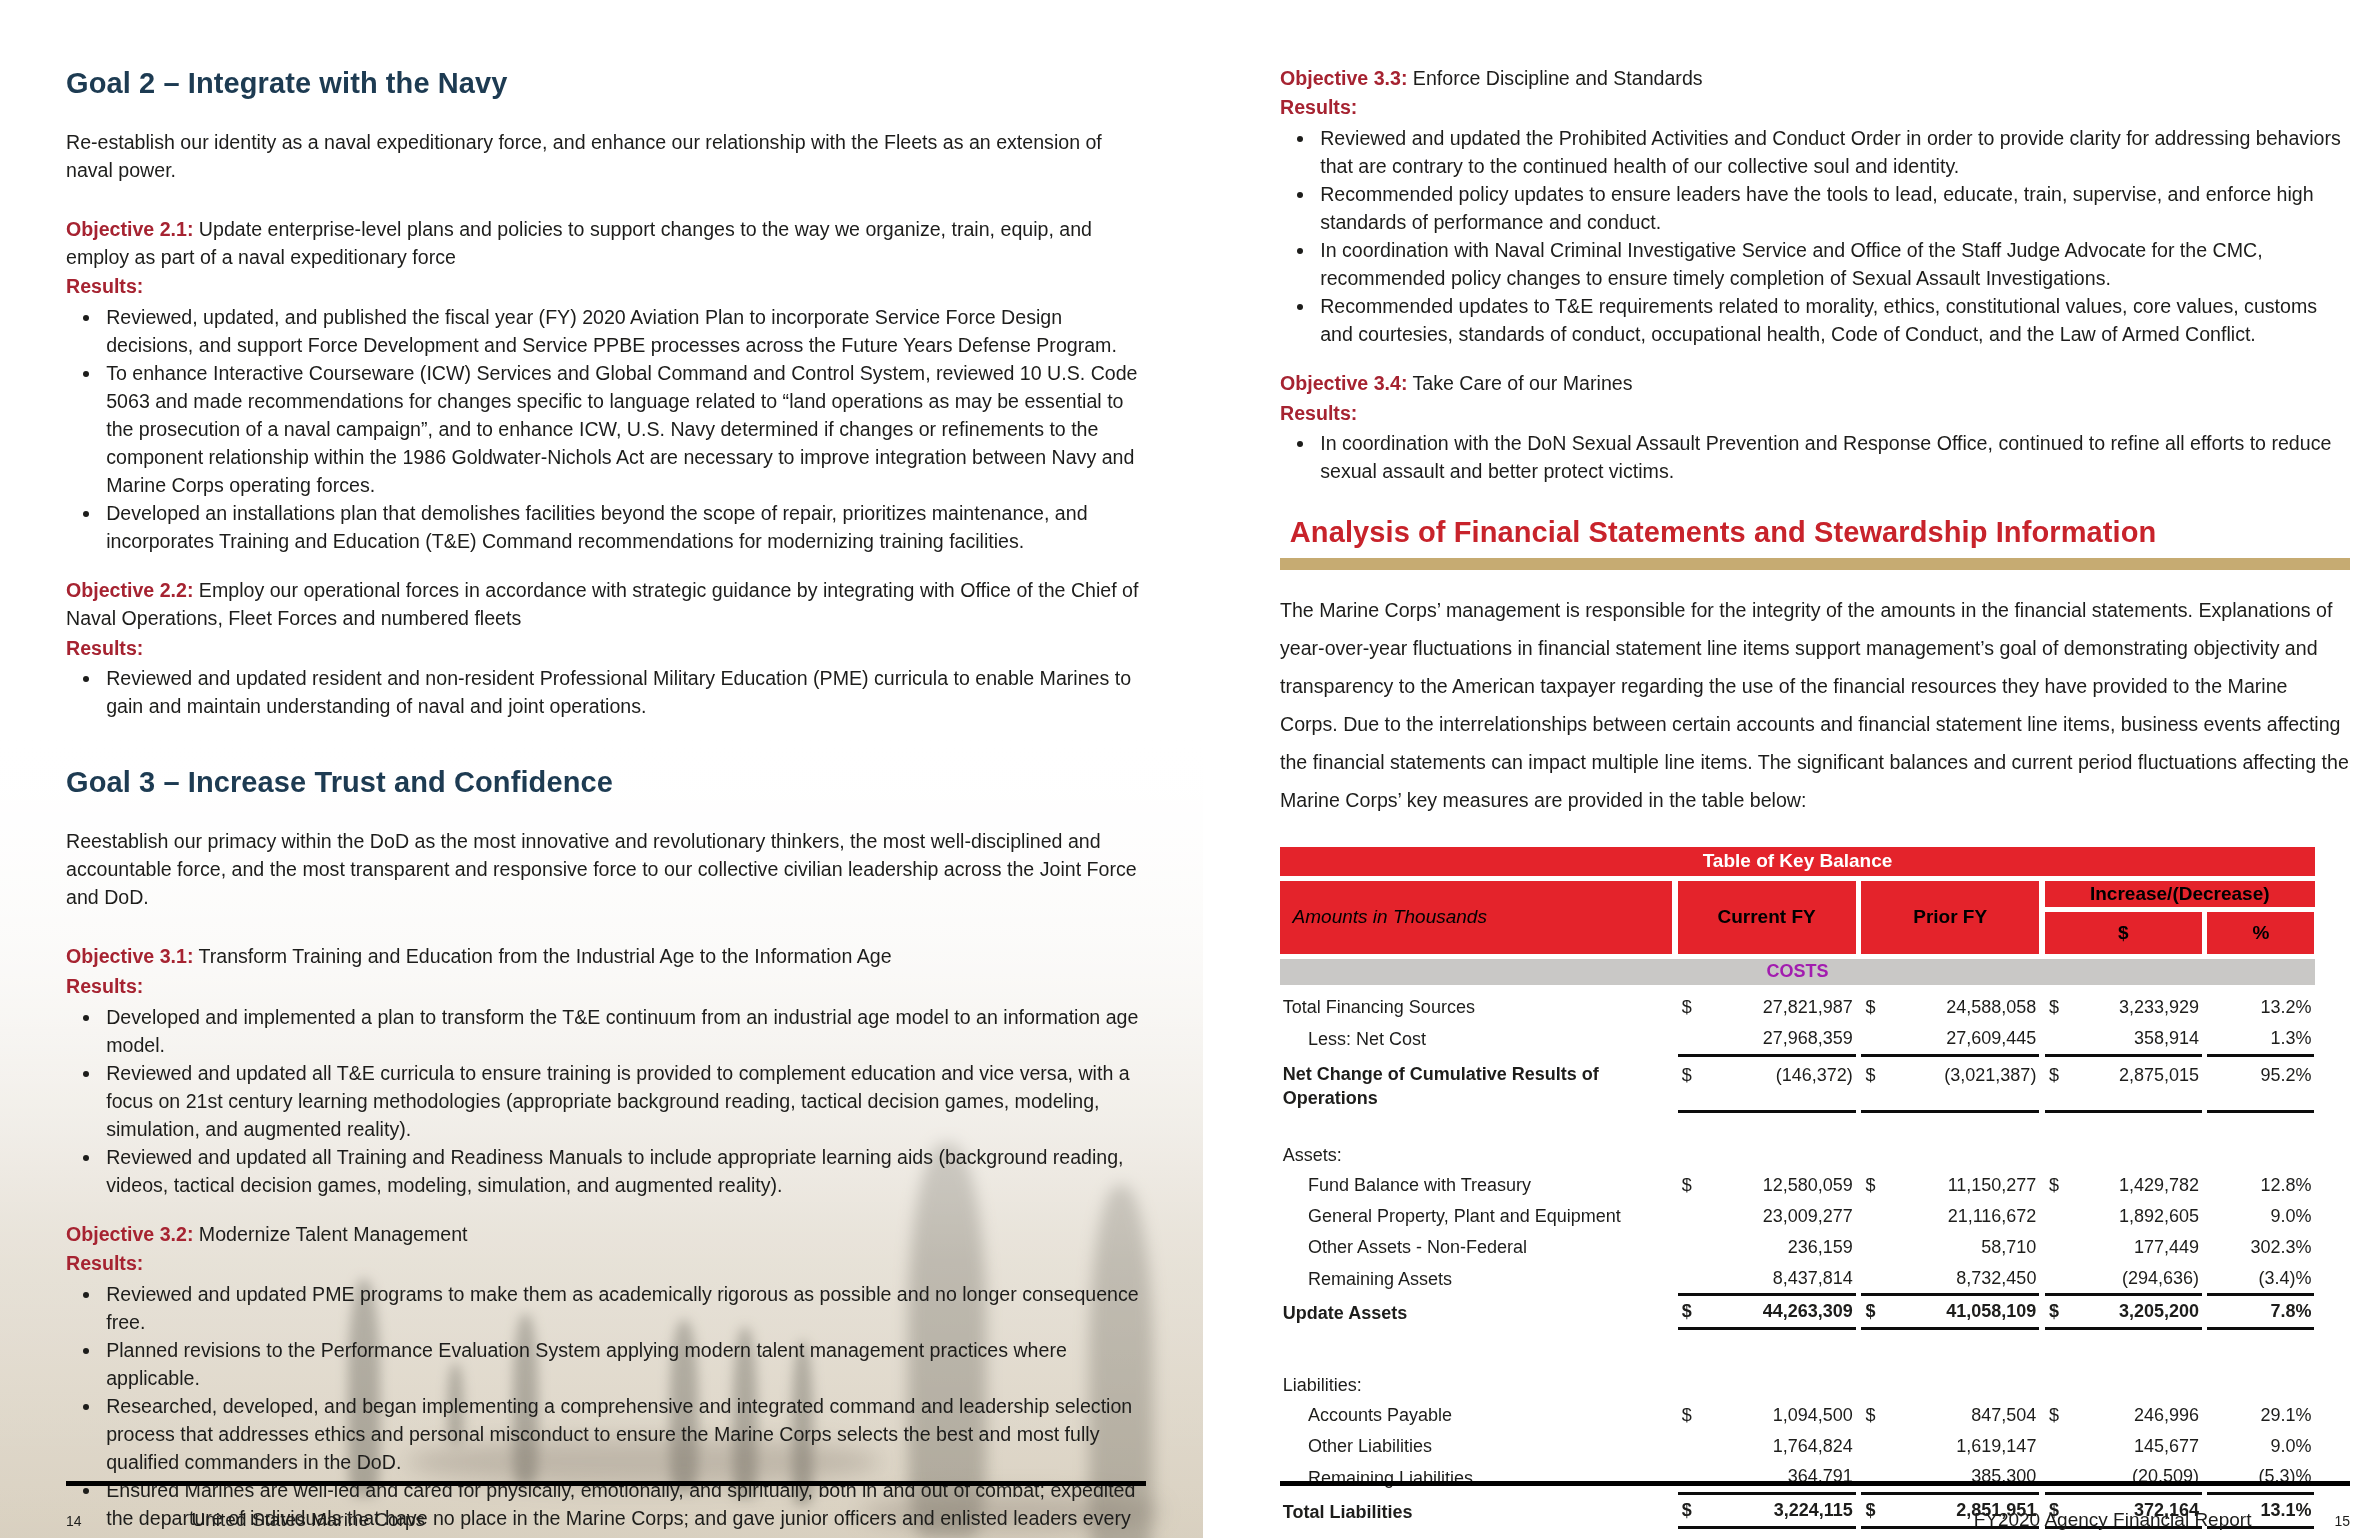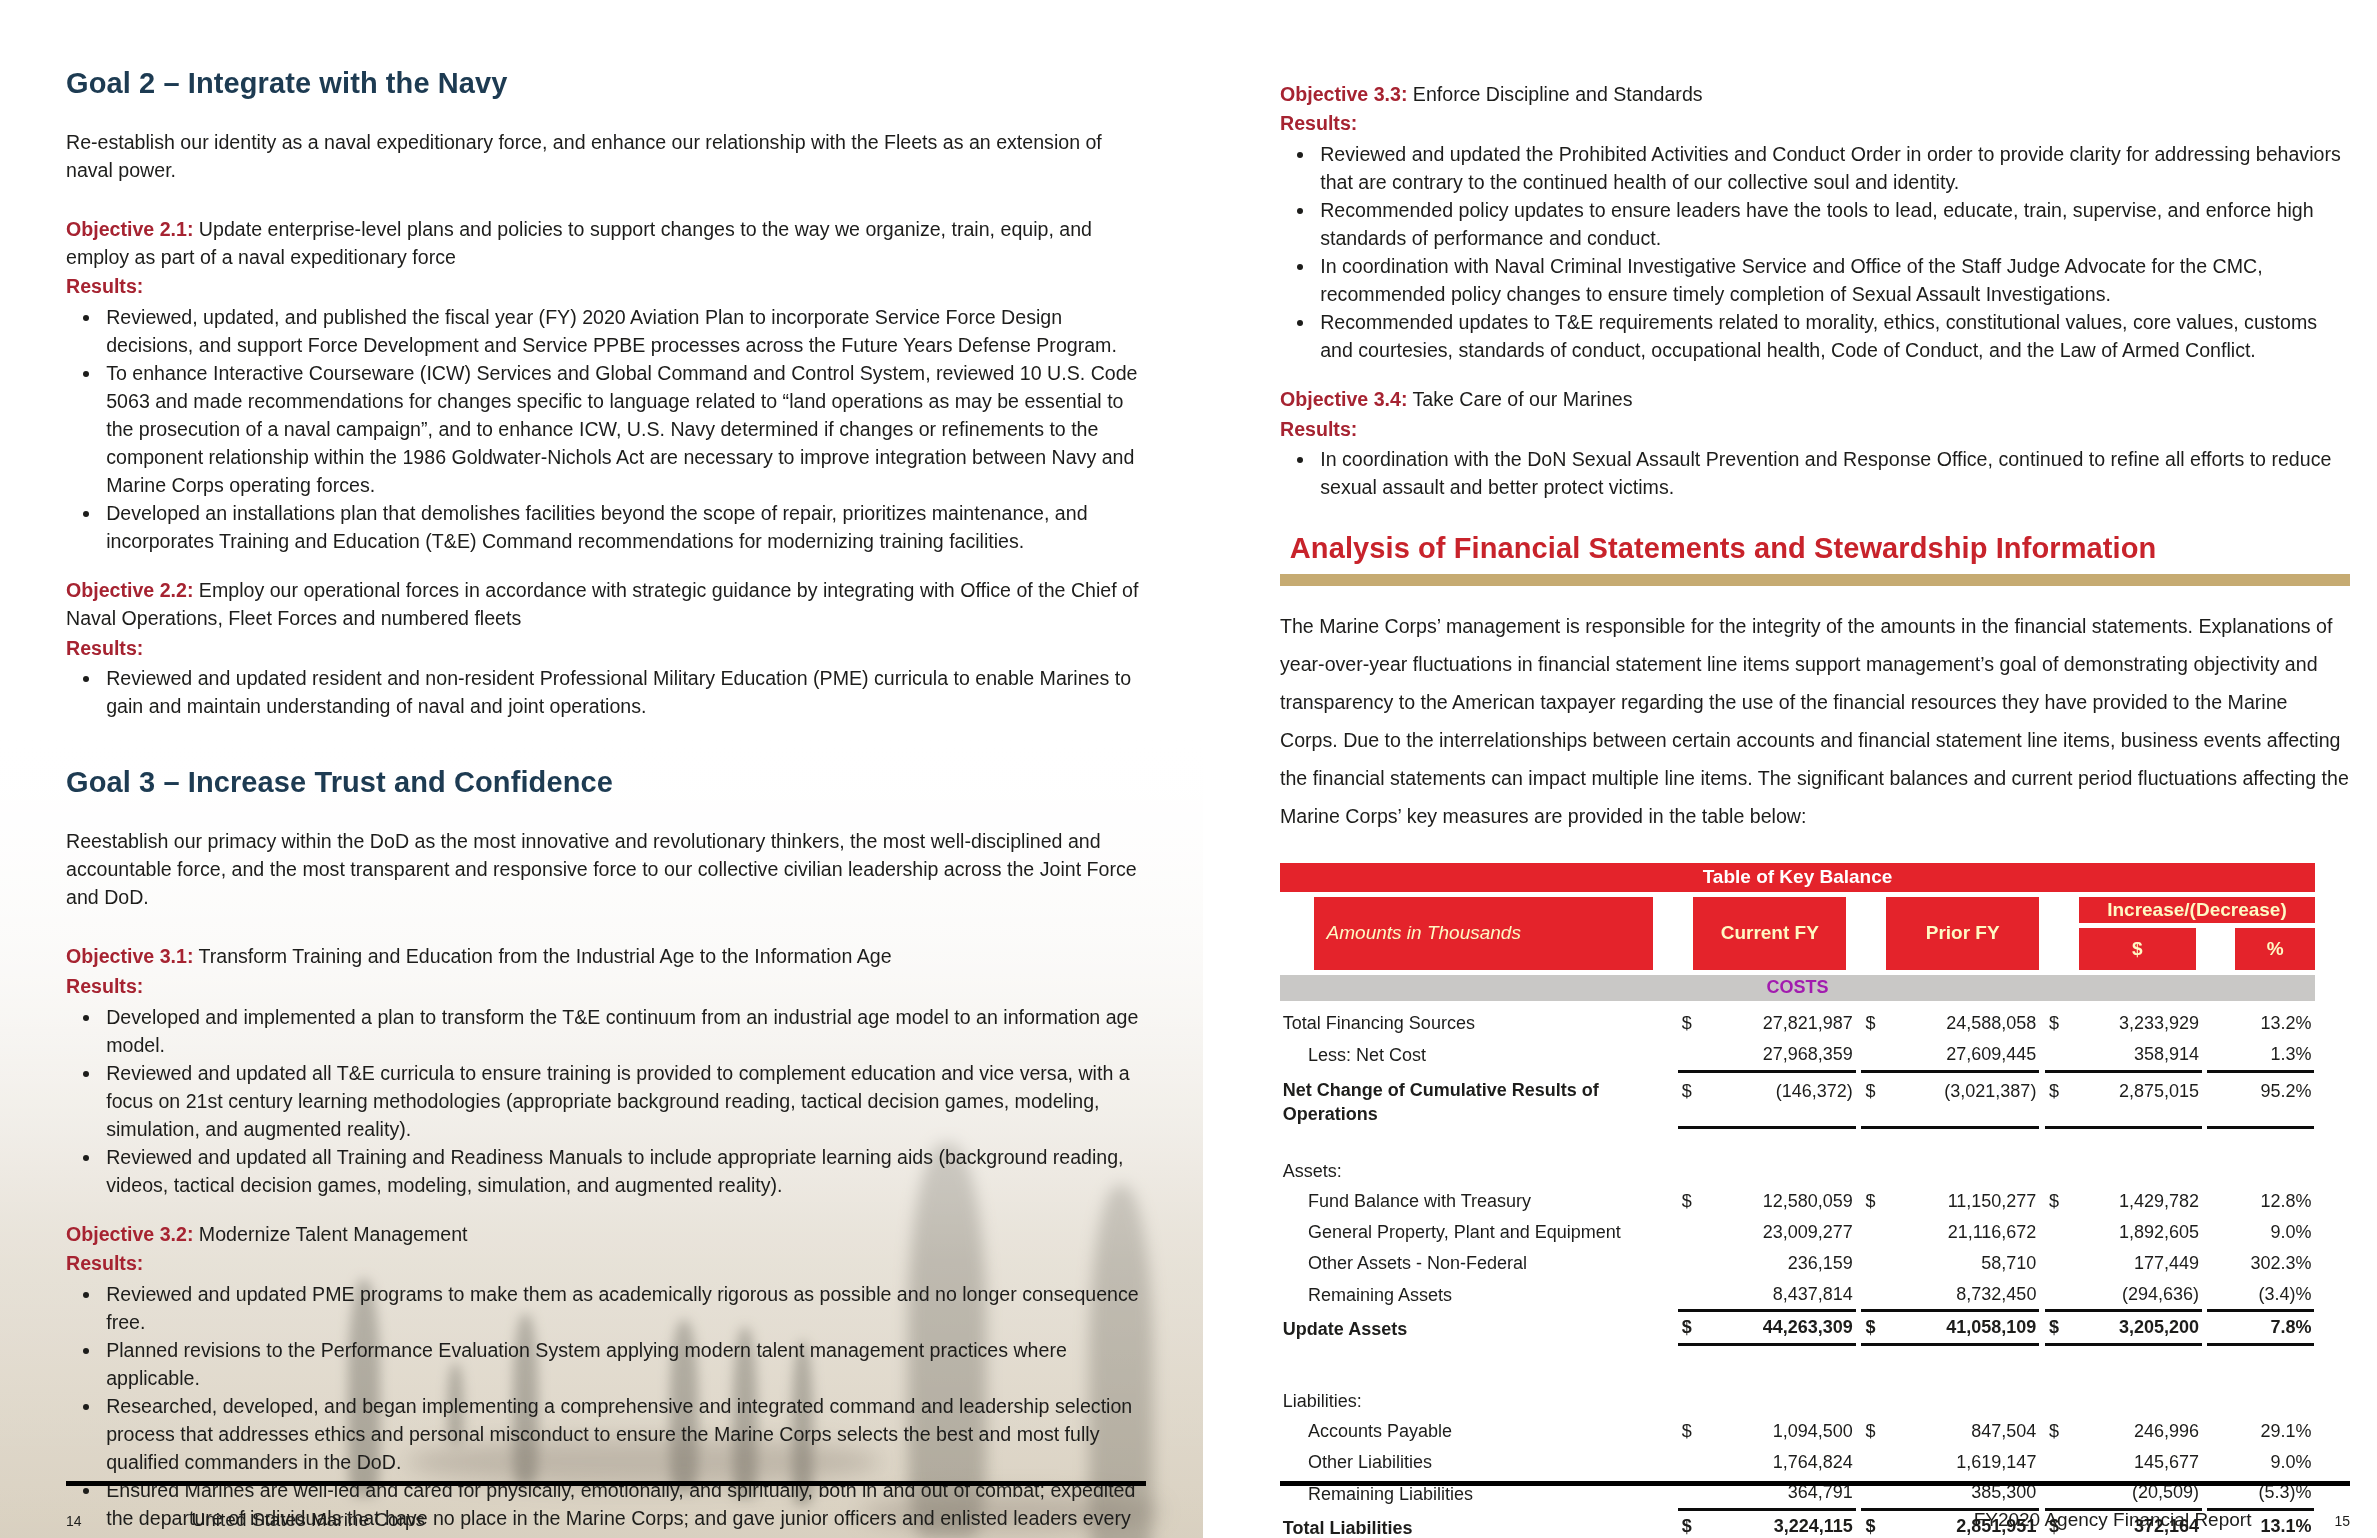--- a/index.html
+++ b/index.html
@@ -45,22 +45,22 @@
   .gold-bar{height:12px;background:var(--color-gold);margin-top:8.4px;}
   .analysis-text{font-size:19.6px;line-height:38px;margin:21px 0 28px 0;}
   
   .tkm{width:1035px;font-size:18px;}
   .tkm-banner{
     background:var(--color-table_red);color:#fff;font-weight:bold;font-size:19px;
     height:29px;display:flex;align-items:center;justify-content:center;
     margin-bottom:4.9px;
   }
   .tkm-head{display:flex;gap:5.6px;height:73px;margin-bottom:4.9px;}
-  .hc{background:var(--color-table_red);color:#fef9c3;font-weight:bold;font-size:19px;
-      display:flex;align-items:center;justify-content:center;margin-left:34px;}
+  .hc{background:var(--color-table_red);color:#000000;font-weight:bold;font-size:19px;
+      display:flex;align-items:center;justify-content:center;}
   .h-label{width:392px;justify-content:flex-start;padding-left:12.6px;box-sizing:border-box;
       font-style:italic;font-weight:normal;}
   .h-cur{width:178px;}
   .h-prior{width:178px;}
   .inc{width:270px;display:flex;flex-direction:column;gap:4.9px;}
   .inc-top{height:26px;flex:none;}
   .inc-bot{display:flex;gap:5.6px;flex:1;}
   .h-dollar{width:157px;}
   .h-pct{width:107px;}
   .band{
@@ -170,21 +170,21 @@
   <div class="results-label">Results:</div>
   <ul class="bullets">
       <li>Reviewed and updated PME programs to make them as academically rigorous as possible and no longer consequence free.</li>
       <li>Planned revisions to the Performance Evaluation System applying modern talent management practices where applicable.</li>
       <li>Researched, developed, and began implementing a comprehensive and integrated command and leadership selection process that addresses ethics and personal misconduct to ensure the Marine Corps selects the best and most fully qualified commanders in the DoD.</li>
       <li>Ensured Marines are well-led and cared for physically, emotionally, and spiritually, both in and out of combat; expedited the departure of individuals that have no place in the Marine Corps; and gave junior officers and enlisted leaders every opportunity to lead, educate, train, supervise and enforce high standards.</li>
     </ul>
 </div>
 
 <div class="col col-right">
-  <p class="objective" style="margin-top:16px;"><span class="obj-label">Objective 3.3:</span><span> Enforce Discipline and Standards</span></p>
+  <p class="objective" style="margin-top:0;"><span class="obj-label">Objective 3.3:</span><span> Enforce Discipline and Standards</span></p>
   <div class="results-label">Results:</div>
   <ul class="bullets">
       <li>Reviewed and updated the Prohibited Activities and Conduct Order in order to provide clarity for addressing behaviors that are contrary to the continued health of our collective soul and identity.</li>
       <li>Recommended policy updates to ensure leaders have the tools to lead, educate, train, supervise, and enforce high standards of performance and conduct.</li>
       <li>In coordination with Naval Criminal Investigative Service and Office of the Staff Judge Advocate for the CMC, recommended policy changes to ensure timely completion of Sexual Assault Investigations.</li>
       <li>Recommended updates to T&amp;E requirements related to morality, ethics, constitutional values, core values, customs and courtesies, standards of conduct, occupational health, Code of Conduct, and the Law of Armed Conflict.</li>
     </ul>
 
   <p class="objective"><span class="obj-label">Objective 3.4:</span><span> Take Care of our Marines</span></p>
   <div class="results-label">Results:</div>

